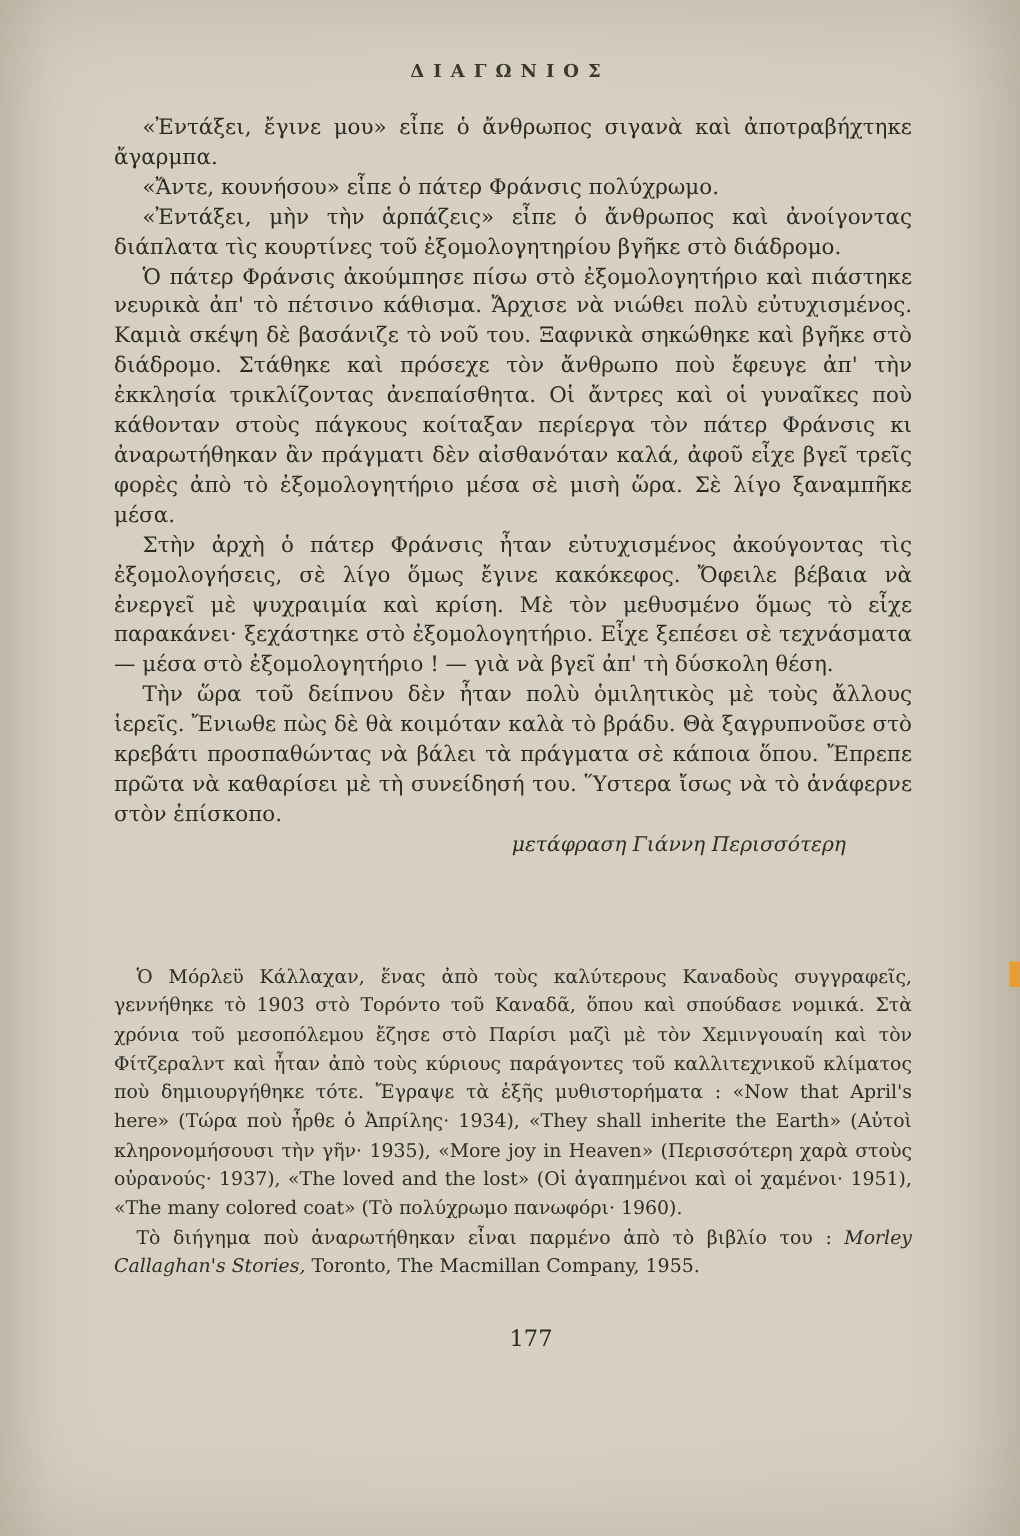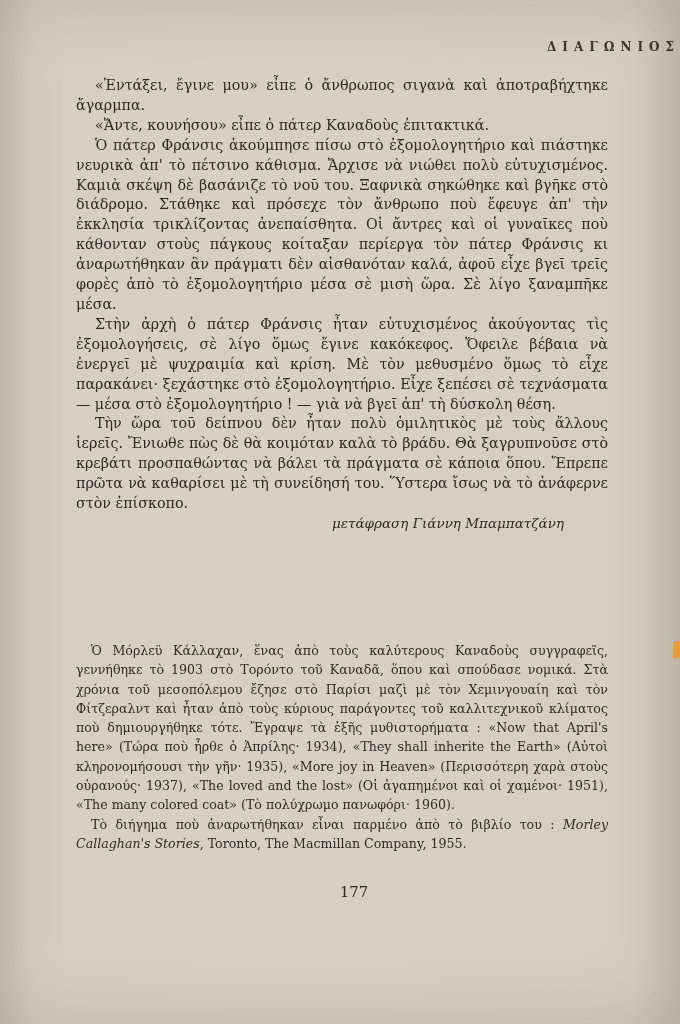--- a/index.html
+++ b/index.html
@@ -17,21 +17,21 @@
     box-shadow: inset 0 0 70px rgba(92, 82, 60, 0.22);
     overflow: hidden;
     color: #2c2a24;
     font-family: "DejaVu Serif", "Liberation Serif", serif;
   }
   .running-head {
     position: absolute;
     top: 40px;
     left: 0;
     width: 100%;
-    text-align: right;
+    text-align: center;
     font-size: 12px;
     font-weight: bold;
     letter-spacing: 6px;
     color: #3a372e;
   }
   .story {
     position: absolute;
     left: 76px;
     top: 76px;
     width: 532px;
@@ -90,25 +90,26 @@
 </style>
 </head>
 <body>
 
 <div class="page">
 
   <div class="running-head">ΔΙΑΓΩΝΙΟΣ</div>
 
   <div class="story">
     <p>«Ἐντάξει, ἔγινε μου» εἶπε ὁ ἄνθρωπος σιγανὰ καὶ ἀποτραβήχτηκε ἄγαρμπα.</p>
-    <p>«Ἄντε, κουνήσου» εἶπε ὁ πάτερ Καναδοὺς ἐπιτακτικά.</p>
+    <p>«Ἄντε, κουνήσου» εἶπε ὁ πάτερ Φράνσις πολύχρωμο.</p>
+    <p>«Ἐντάξει, μὴν τὴν ἁρπάζεις» εἶπε ὁ ἄνθρωπος καὶ ἀνοίγοντας διάπλατα τὶς κουρτίνες τοῦ ἐξομολογητηρίου βγῆκε στὸ διάδρομο.</p>
     <p>Ὁ πάτερ Φράνσις ἀκούμπησε πίσω στὸ ἐξομολογητήριο καὶ πιάστηκε νευρικὰ ἀπ' τὸ πέτσινο κάθισμα. Ἄρχισε νὰ νιώθει πολὺ εὐτυχισμένος. Καμιὰ σκέψη δὲ βασάνιζε τὸ νοῦ του. Ξαφνικὰ σηκώθηκε καὶ βγῆκε στὸ διάδρομο. Στάθηκε καὶ πρόσεχε τὸν ἄνθρωπο ποὺ ἔφευγε ἀπ' τὴν ἐκκλησία τρικλίζοντας ἀνεπαίσθητα. Οἱ ἄντρες καὶ οἱ γυναῖκες ποὺ κάθονταν στοὺς πάγκους κοίταξαν περίεργα τὸν πάτερ Φράνσις κι ἀναρωτήθηκαν ἂν πράγματι δὲν αἰσθανόταν καλά, ἀφοῦ εἶχε βγεῖ τρεῖς φορὲς ἀπὸ τὸ ἐξομολογητήριο μέσα σὲ μισὴ ὥρα. Σὲ λίγο ξαναμπῆκε μέσα.</p>
     <p>Στὴν ἀρχὴ ὁ πάτερ Φράνσις ἦταν εὐτυχισμένος ἀκούγοντας τὶς ἐξομολογήσεις, σὲ λίγο ὅμως ἔγινε κακόκεφος. Ὄφειλε βέβαια νὰ ἐνεργεῖ μὲ ψυχραιμία καὶ κρίση. Μὲ τὸν μεθυσμένο ὅμως τὸ εἶχε παρακάνει· ξεχάστηκε στὸ ἐξομολογητήριο. Εἶχε ξεπέσει σὲ τεχνάσματα — μέσα στὸ ἐξομολογητήριο ! — γιὰ νὰ βγεῖ ἀπ' τὴ δύσκολη θέση.</p>
     <p>Τὴν ὥρα τοῦ δείπνου δὲν ἦταν πολὺ ὁμιλητικὸς μὲ τοὺς ἄλλους ἱερεῖς. Ἔνιωθε πὼς δὲ θὰ κοιμόταν καλὰ τὸ βράδυ. Θὰ ξαγρυπνοῦσε στὸ κρεβάτι προσπαθώντας νὰ βάλει τὰ πράγματα σὲ κάποια ὅπου. Ἔπρεπε πρῶτα νὰ καθαρίσει μὲ τὴ συνείδησή του. Ὕστερα ἴσως νὰ τὸ ἀνάφερνε στὸν ἐπίσκοπο.</p>
-    <p class="translator-credit">μετάφραση Γιάννη Μπαμπατζάνη</p>
+    <p class="translator-credit">μετάφραση Γιάννη Περισσότερη</p>
   </div>
 
   <div class="notes">
     <p>Ὁ Μόρλεϋ Κάλλαχαν, ἕνας ἀπὸ τοὺς καλύτερους Καναδοὺς συγγραφεῖς, γεννήθηκε τὸ 1903 στὸ Τορόντο τοῦ Καναδᾶ, ὅπου καὶ σπούδασε νομικά. Στὰ χρόνια τοῦ μεσοπόλεμου ἔζησε στὸ Παρίσι μαζὶ μὲ τὸν Χεμινγουαίη καὶ τὸν Φίτζεραλντ καὶ ἦταν ἀπὸ τοὺς κύριους παράγοντες τοῦ καλλιτεχνικοῦ κλίματος ποὺ δημιουργήθηκε τότε. Ἔγραψε τὰ ἑξῆς μυθιστορήματα : «Now that April's here» (Τώρα ποὺ ἦρθε ὁ Ἀπρίλης· 1934), «They shall inherite the Earth» (Αὐτοὶ κληρονομήσουσι τὴν γῆν· 1935), «More joy in Heaven» (Περισσότερη χαρὰ στοὺς οὐρανούς· 1937), «The loved and the lost» (Οἱ ἀγαπημένοι καὶ οἱ χαμένοι· 1951), «The many colored coat» (Τὸ πολύχρωμο πανωφόρι· 1960).</p>
     <p><span>Τὸ διήγημα ποὺ ἀναρωτήθηκαν εἶναι παρμένο ἀπὸ τὸ βιβλίο του : </span><span class="italic">Morley Callaghan's Stories,</span><span> Toronto, The Macmillan Company, 1955.</span></p>
   </div>
 
   <div class="page-number">177</div>
 
   <div class="edge-mark"></div>

